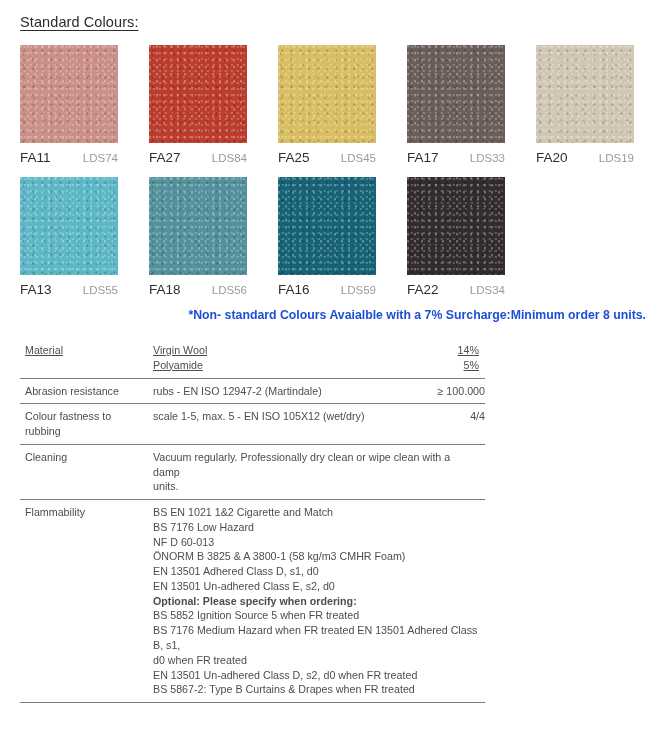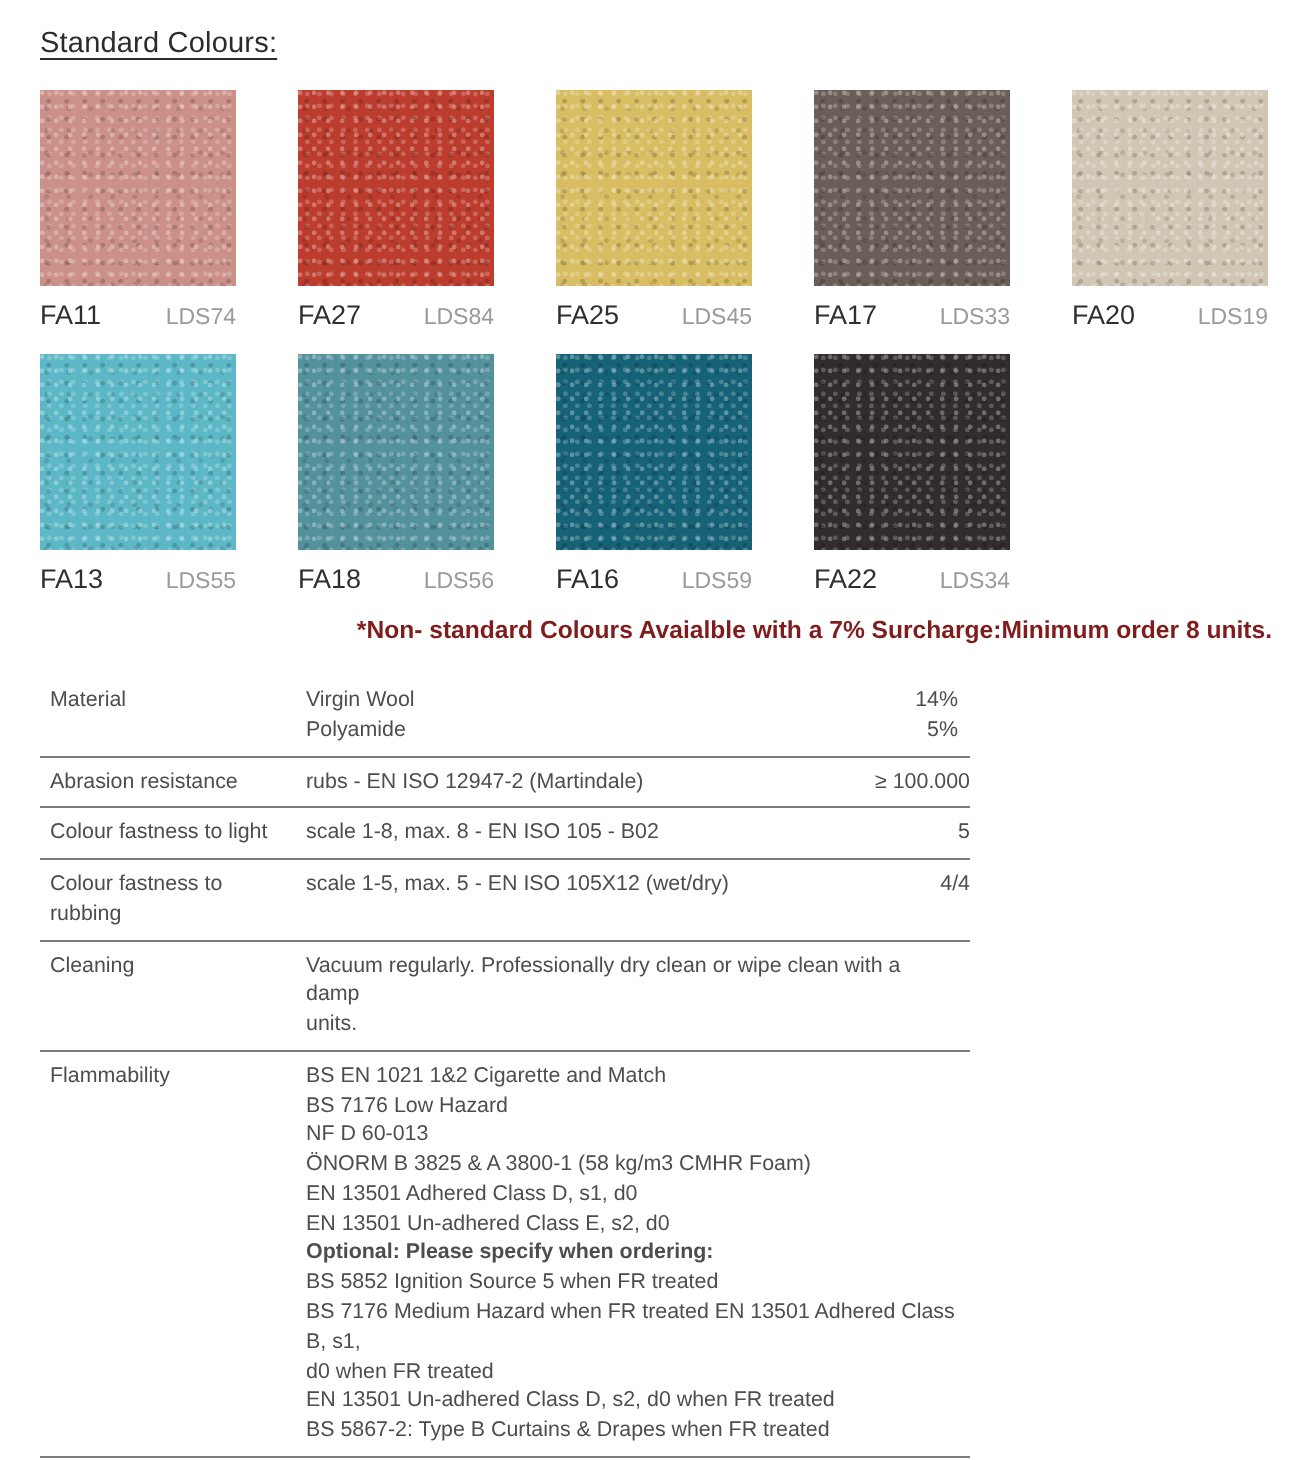--- a/index.html
+++ b/index.html
@@ -73,47 +73,47 @@
     color: #2f2f2f;
   }
   .swatch-ref {
     font-size: 11.5px;
     color: #9a9a9a;
   }
 
   
   .non-standard-note {
     position: absolute;
-    left: 4px;
+    left: 14px;
     top: 308px;
     width: 632px;
     text-align: right;
     font-size: 12.3px;
     font-weight: bold;
-    color: #7f1d1d;
+    color: #1d4ed8;
     white-space: nowrap;
   }
 
   
   .spec-table {
     position: absolute;
     left: 20px;
     top: 338px;
     width: 465px;
     font-size: 10.7px;
     color: #4d4d4d;
     line-height: 1.38;
   }
   .spec-row {
     display: flex;
     border-bottom: 1px solid #7d7d7d;
     padding: 5px 0 5px 5px;
     box-sizing: border-box;
   }
-  .spec-row.first { border-top: none; }
+  .spec-row.first { border-top: none; text-decoration: underline; }
   .spec-label {
     width: 128px;
     flex: 0 0 128px;
     padding-right: 4px;
     box-sizing: border-box;
   }
   .spec-value {
     flex: 1 1 auto;
     padding-right: 6px;
   }
@@ -259,25 +259,20 @@
       </div>
     </div>
   </div>
 
   <div class="spec-row">
     <div class="spec-label">Abrasion resistance</div>
     <div class="spec-value">rubs - EN ISO 12947-2 (Martindale)</div>
     <div class="spec-num">≥ 100.000</div>
   </div>
 
-  <div class="spec-row">
-    <div class="spec-label">Colour fastness to light</div>
-    <div class="spec-value">scale 1-8, max. 8 - EN ISO 105 - B02</div>
-    <div class="spec-num">5</div>
-  </div>
 
   <div class="spec-row">
     <div class="spec-label">Colour fastness to rubbing</div>
     <div class="spec-value">scale 1-5, max. 5 - EN ISO 105X12 (wet/dry)</div>
     <div class="spec-num">4/4</div>
   </div>
 
   <div class="spec-row">
     <div class="spec-label">Cleaning</div>
     <div class="spec-value">

